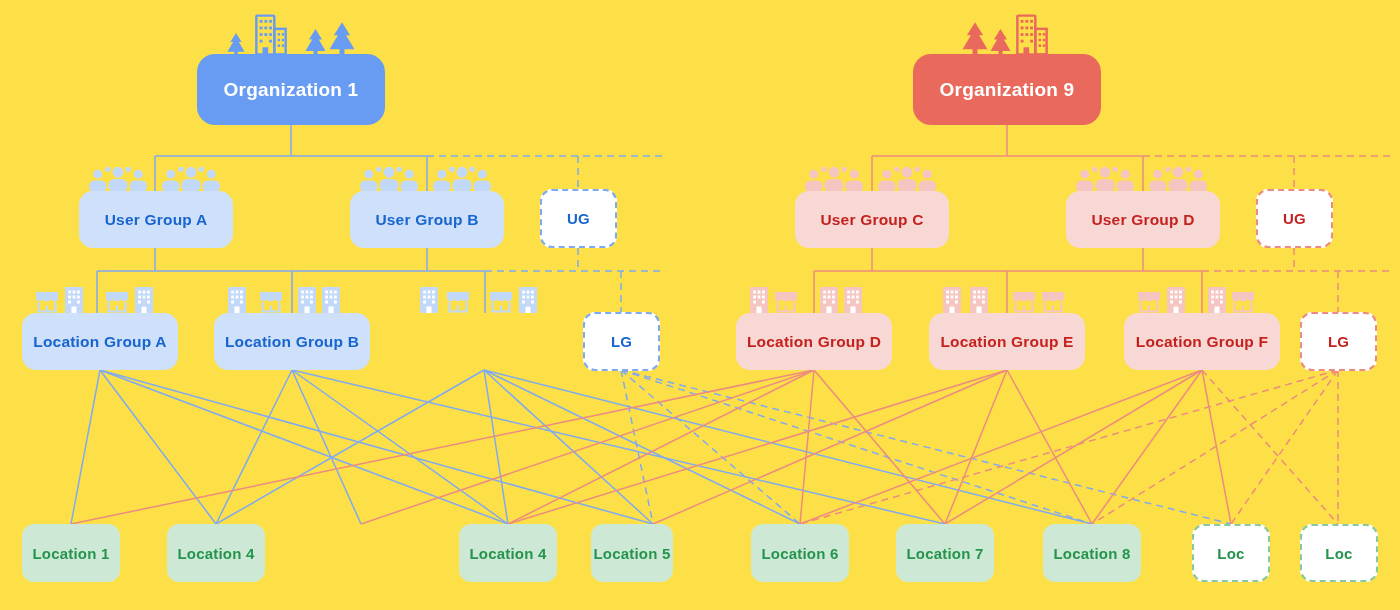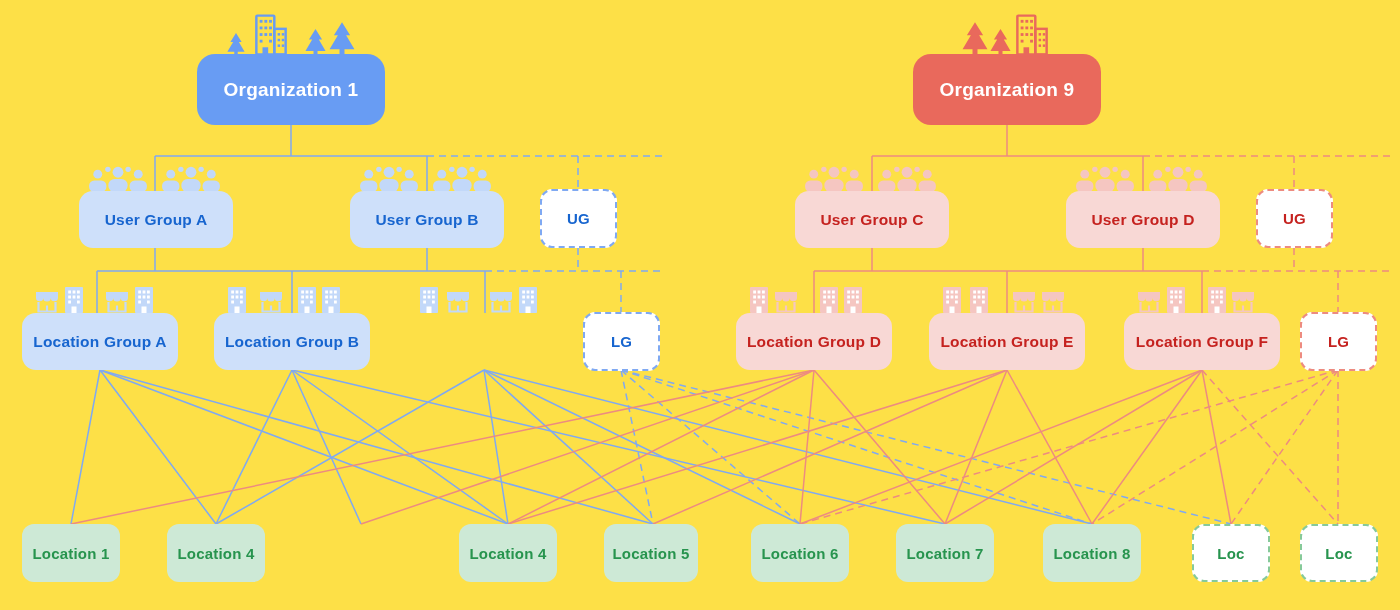--- a/index.html
+++ b/index.html
@@ -297,20 +297,20 @@
   <div class="box grp blue" style="left:22px;top:313px;width:156px;height:57px">Location Group A</div>
   <div class="box ph blue" style="left:583px;top:312px;width:77px;height:59px">LG</div>
   <div class="box grp red" style="left:736px;top:313px;width:156px;height:57px">Location Group D</div>
   <div class="box grp red" style="left:929px;top:313px;width:156px;height:57px">Location Group E</div>
   <div class="box grp red" style="left:1124px;top:313px;width:156px;height:57px">Location Group F</div>
   <div class="box ph red" style="left:1300px;top:312px;width:77px;height:59px">LG</div>
 
   <div class="box loc" style="left:22px;top:524px;width:98px;height:58px">Location 1</div>
   <div class="box loc" style="left:167px;top:524px;width:98px;height:58px">Location 4</div>
   <div class="box loc" style="left:459px;top:524px;width:98px;height:58px">Location 4</div>
-  <div class="box loc" style="left:604px;top:524px;width:94px;height:58px">Location 5</div>
+  <div class="box loc" style="left:591px;top:524px;width:82px;height:58px">Location 5</div>
   <div class="box loc" style="left:751px;top:524px;width:98px;height:58px">Location 6</div>
   <div class="box loc" style="left:896px;top:524px;width:98px;height:58px">Location 7</div>
   <div class="box loc" style="left:1043px;top:524px;width:98px;height:58px">Location 8</div>
   <div class="box ph green" style="left:1192px;top:524px;width:78px;height:58px">Loc</div>
   <div class="box ph green" style="left:1300px;top:524px;width:78px;height:58px">Loc</div>
 
 </div>
 
 </body></html>

